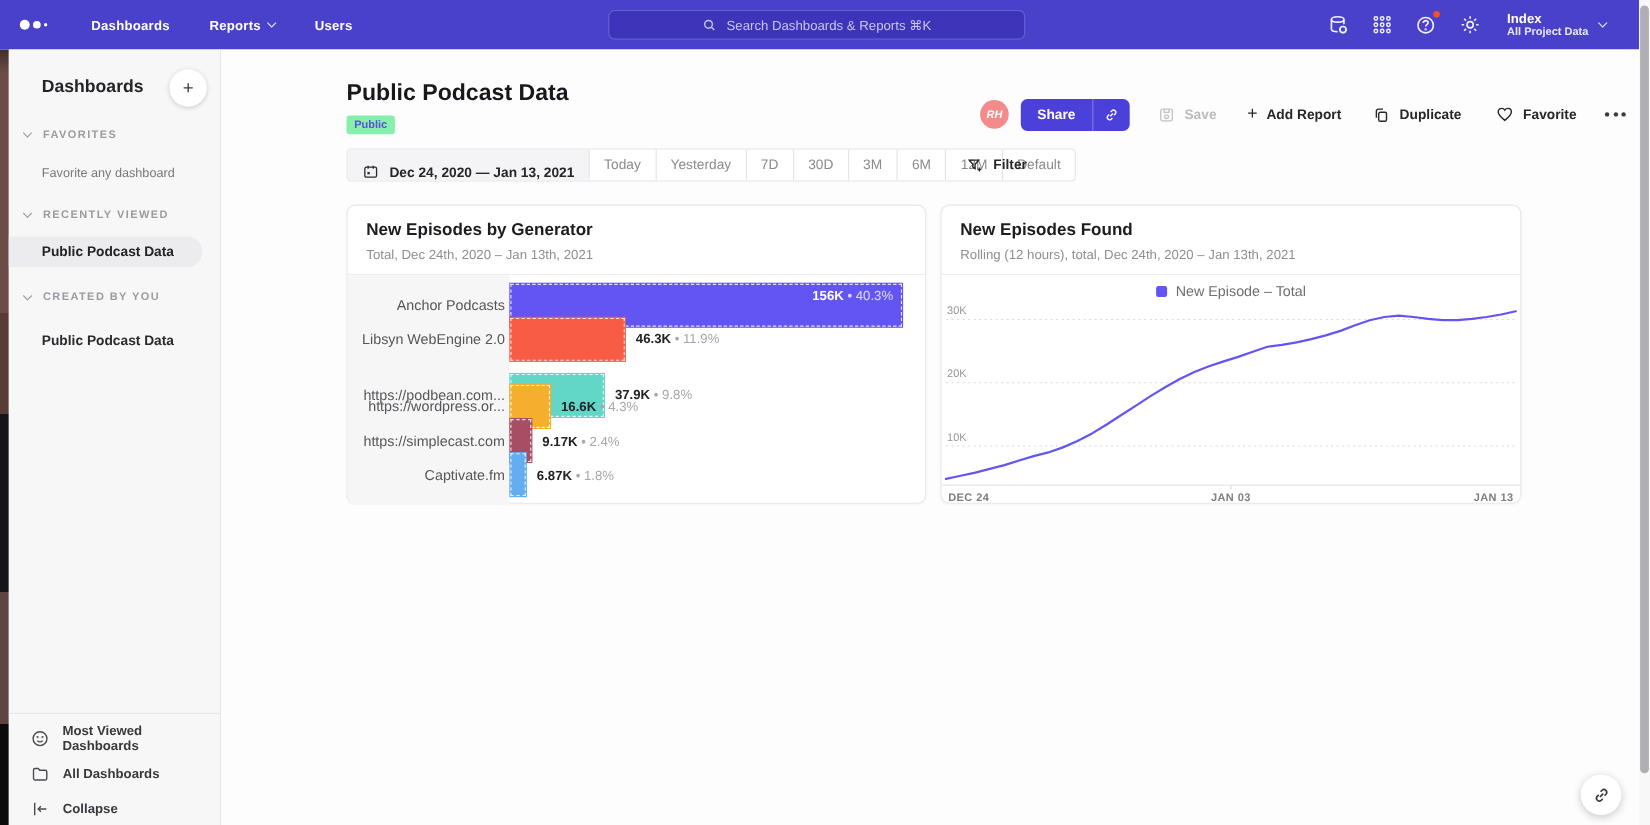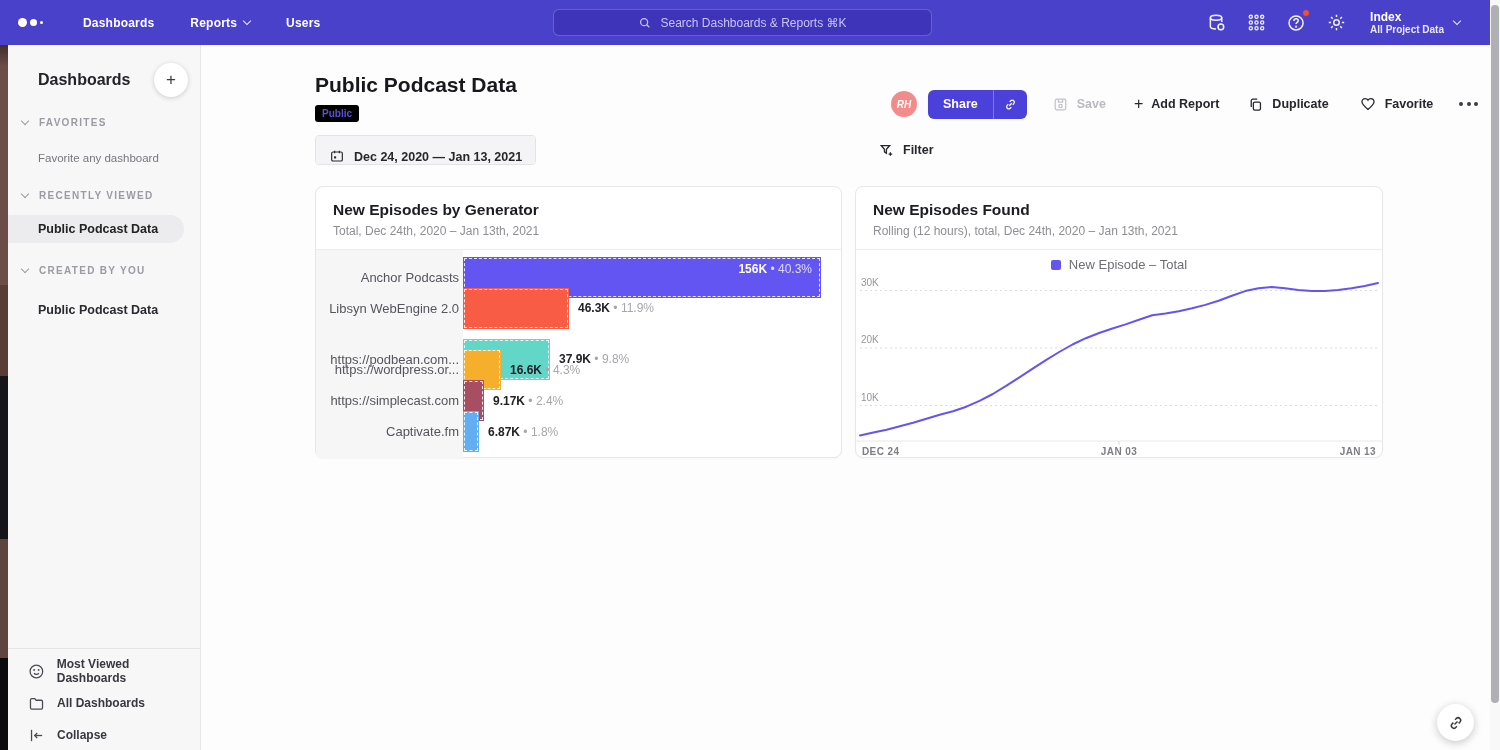--- a/index.html
+++ b/index.html
@@ -54,21 +54,21 @@
   .sb-item.active { background:#ECECEE; width:calc(100% - 16px); border-radius:0 14px 14px 0; color:#222227; }
   .sb-footer { position:absolute; left:0; bottom:0; width:100%; height:102px; border-top:1px solid #E5E5E7; padding-top:6px; }
   .sb-frow { display:flex; align-items:center; gap:12px; height:32px; padding-left:20px;
     font-size:12px; font-weight:700; color:#38383E; cursor:pointer; }
   .sb-frow svg { display:block; }
 
   
   .main { position:absolute; left:201px; top:45px; width:1289px; height:705px; background:#FDFDFE; }
   .page-title { position:absolute; left:114px; top:28px; font-size:21px; font-weight:700; color:#17171C; }
   .badge { position:absolute; left:114px; top:60px; font-size:10px; font-weight:600; color:#5C50D9;
-    background:#000000; padding:3px 7px; border-radius:3px; cursor:pointer; }
+    background:#86efac; padding:3px 7px; border-radius:3px; cursor:pointer; }
 
   .toolbar { position:absolute; left:114px; top:90px; height:30px; display:flex; align-items:stretch;
     border:1px solid #E3E3E6; border-radius:4px; background:#FFF; overflow:hidden; }
   .date-seg { display:flex; align-items:flex-end; gap:9px; padding:0 13px; background:#F4F4F6;
     font-size:12.5px; font-weight:700; color:#26262B; cursor:pointer; }
   .opt { display:flex; align-items:center; padding:0 13px; border-left:1px solid #E3E3E6;
     font-size:12.5px; font-weight:500; color:#8A8A90; cursor:pointer; }
   .filter { position:absolute; left:677px; top:90px; height:30px; display:flex; align-items:center; gap:8px;
     font-size:12.5px; font-weight:700; color:#26262B; cursor:pointer; }
 
@@ -244,20 +244,30 @@
 
     <div class="toolbar">
       <div class="date-seg">
         <svg width="16" height="16" viewBox="0 0 24 24" fill="none" stroke="#2A2A30" stroke-width="1.8">
           <rect x="4" y="6" width="16" height="13.5" rx="2"></rect>
           <path d="M8.5 4v4M15.5 4v4"></path>
           <rect x="7.5" y="12.5" width="3.2" height="3.2" fill="#2A2A30" stroke="none"></rect>
         </svg>
         <span>Dec 24, 2020 — Jan 13, 2021</span>
       </div>
+      <span style="display:flex;">
+          <span class="opt">Today</span>
+          <span class="opt">Yesterday</span>
+          <span class="opt">7D</span>
+          <span class="opt">30D</span>
+          <span class="opt">3M</span>
+          <span class="opt">6M</span>
+          <span class="opt">12M</span>
+          <span class="opt">Default</span>
+        </span>
     </div>
 
     <div class="filter">
       <svg width="17" height="17" viewBox="0 0 24 24" fill="none" stroke="#26262B" stroke-width="1.8">
         <path d="M4.5 5h12l-4.6 5.3v5.6l-2.8-2V10.3z"></path>
         <path d="M17.5 14.5v5M15 17h5"></path>
       </svg>
       <span>Filter</span>
     </div>
 

